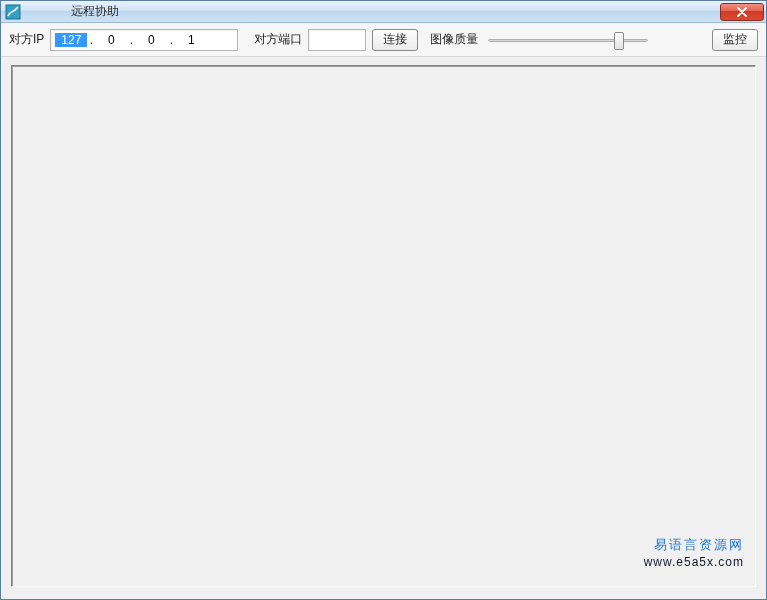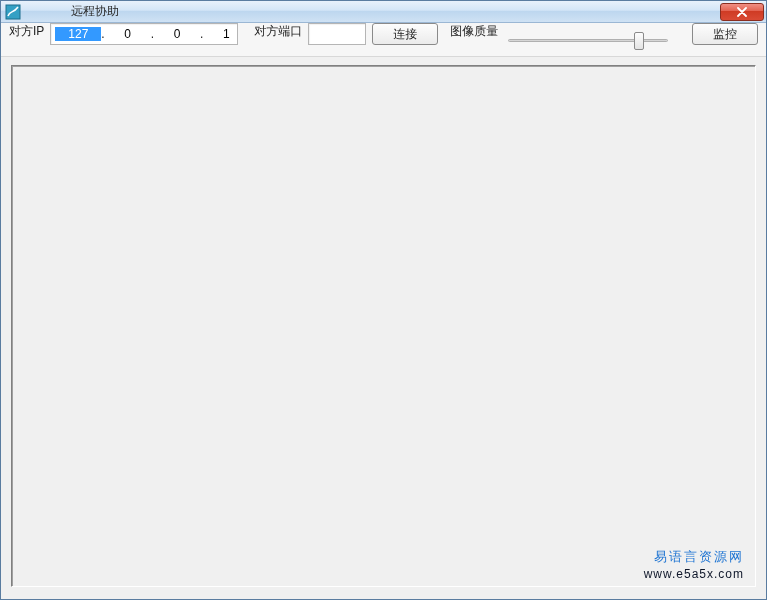--- a/index.html
+++ b/index.html
@@ -50,40 +50,41 @@
     align-items: center;
     justify-content: center;
     cursor: pointer;
   }
   .close-btn svg { display: block; }
   .toolbar {
     height: 34px;
     background: #f6f6f6;
     border-bottom: 1px solid #d8d8d8;
     display: flex;
+    align-items: center;
     padding: 0 8px;
     gap: 6px;
   }
   .label {
     color: #222;
     font-size: 12px;
     white-space: nowrap;
   }
   .ip-box {
     display: flex;
     align-items: center;
     background: #fff;
     border: 1px solid #b5b5b5;
     height: 22px;
     width: 188px;
     padding: 0 4px;
     box-shadow: inset 1px 1px 1px rgba(0,0,0,0.06);
   }
   .ip-seg {
-    width: 46px;
+    width: 32px;
     text-align: center;
     border: none;
     outline: none;
     font-size: 12px;
     font-family: inherit;
     background: transparent;
   }
   .ip-seg.selected {
     background: #3399ff;
     color: #fff;
@@ -106,21 +107,21 @@
     border: none;
     outline: none;
     text-align: center;
     font-size: 12px;
     font-family: inherit;
     background: transparent;
     margin-top: 44px;
   }
   .btn {
     height: 22px;
-    padding: 0 20px;
+    padding: 0 10px;
     background: linear-gradient(to bottom, #fdfdfd 0%, #ebebeb 100%);
     border: 1px solid #8a8a8a;
     border-radius: 3px;
     font-size: 12px;
     font-family: inherit;
     cursor: pointer;
     color: #222;
   }
   .slider-wrap {
     flex: 0 0 auto;
@@ -167,21 +168,21 @@
     height: 100%;
     background: #f0f0f0;
     border: 1px solid #808080;
     border-right-color: #fff;
     border-bottom-color: #fff;
     box-shadow: inset 1px 1px 0 #a0a0a0;
   }
   .watermark {
     position: absolute;
     right: 22px;
-    bottom: 16px;
+    bottom: 28px;
     text-align: right;
     line-height: 1.4;
     pointer-events: none;
   }
   .watermark .line1 {
     color: #1e74d2;
     font-size: 13px;
     letter-spacing: 2px;
     font-weight: 500;
   }

